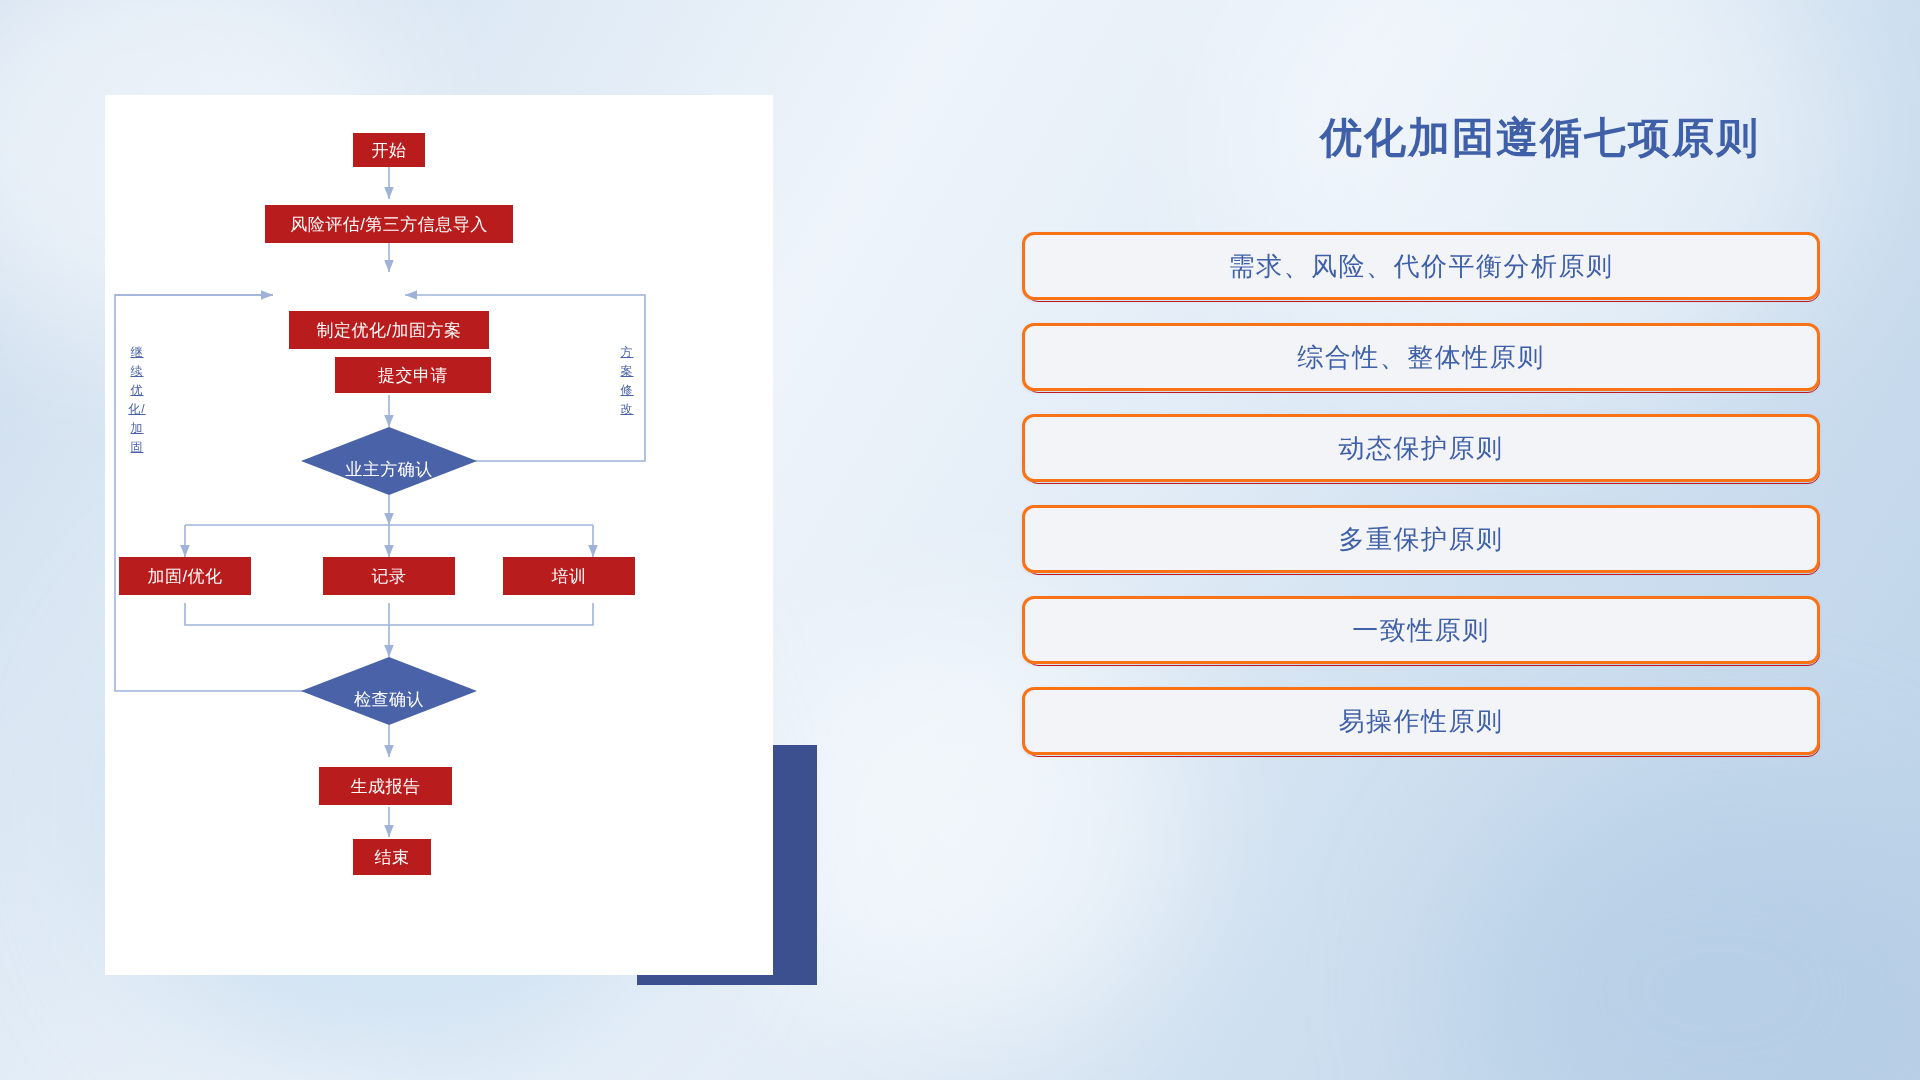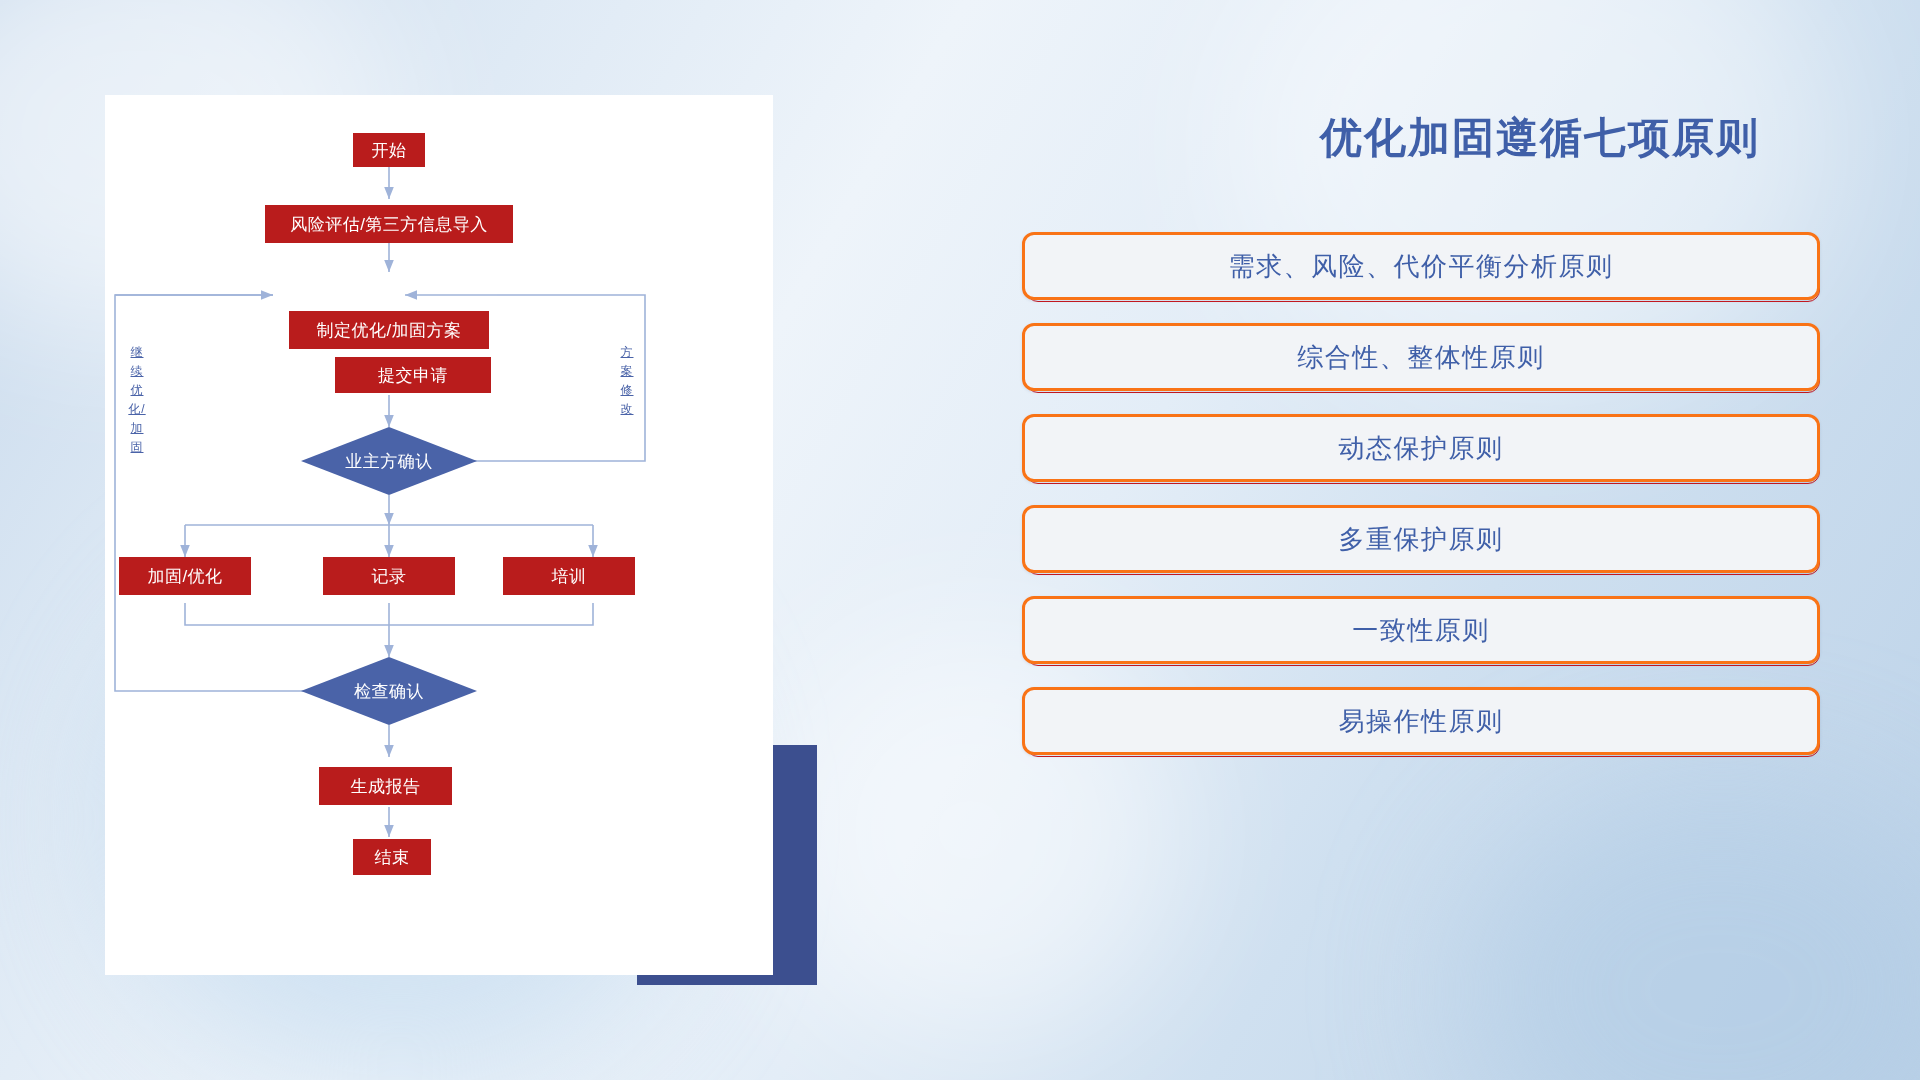--- a/index.html
+++ b/index.html
@@ -68,21 +68,21 @@
     position: absolute;
   }
   .diamond {
     position: absolute;
     left: 0; top: 0;
     width: 100%;
     height: 100%;
   }
   .diamond-label {
     position: absolute;
-    left: 0; top: 0;
+    left: 0; top: 8px;
     width: 100%;
     height: 100%;
     display: flex;
     align-items: center;
     justify-content: center;
     color: #ffffff;
     font-size: 17px;
     letter-spacing: 0.5px;
   }
   .side-label {

